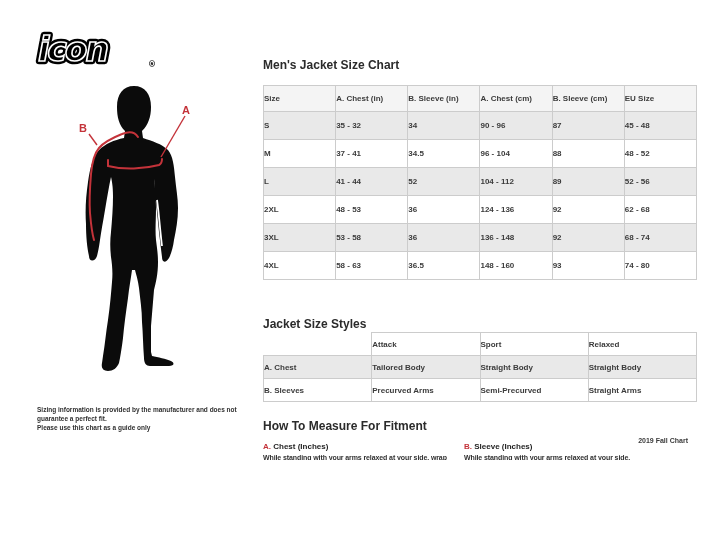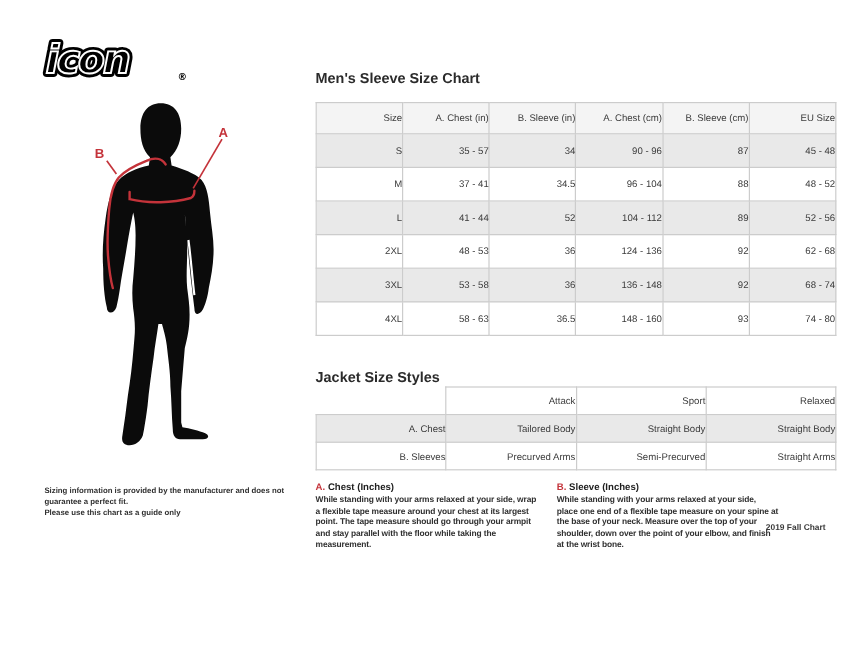--- a/index.html
+++ b/index.html
@@ -20,28 +20,28 @@
   
   .logo{position:absolute;left:32px;top:26px;width:150px;height:46px}
   
   .figure{position:absolute;left:58px;top:82px;width:192px;height:302px}
   
   .content{position:absolute;left:263px;top:58px;width:434px}
   .section-title{font-size:12px;font-weight:700;color:var(--ink);letter-spacing:0}
   table{border-collapse:collapse;width:100%;table-layout:fixed}
   th,td{
     border:1px solid var(--line);
-    font-size:8px;font-weight:400;color:var(--cell-ink);
-    text-align:right;vertical-align:middle;padding:0;
+    font-size:8px;font-weight:700;color:var(--cell-ink);
+    text-align:left;vertical-align:middle;padding:0;
   }
   .size-table{margin-top:13px}
   .size-table thead th{height:26px;background:var(--head-gray)}
   .size-table tbody td{height:28px}
   .size-table tbody tr:nth-child(odd) td{background:var(--row-gray)}
-  .styles-title{margin-top:27px}
+  .styles-title{margin-top:37px}
   .styles-table{margin-top:1px}
   .styles-table th,.styles-table td{height:23px}
   .styles-table thead th{background:#ffffff}
   .styles-table thead th.blank{border:none;background:#fff}
   .styles-table tbody tr:nth-child(odd) td{background:var(--row-gray)}
   
   .measure-title{margin-top:17px}
   .measure-cols{display:flex;gap:16px;margin-top:9px}
   .measure-col{width:185px}
   .measure-head{font-size:8px;font-weight:700;color:#1e1e1e}
@@ -98,37 +98,37 @@
     <path fill="none" stroke="#c4333a" stroke-width="2" stroke-linecap="round" d="M 80,55 C 77,50 71,49 64,52 C 54,56 46,60 41,66 C 36,72 34,81 33,92 C 32,104 31,118 32,131 C 33,143 34,151 36,158"></path>
     <path fill="none" stroke="#c4333a" stroke-width="2" stroke-linecap="round" d="M 50,78 L 50,84 C 66,88 86,87 101,83 C 103,82 104,80 104,77"></path>
     <path fill="none" stroke="#c4333a" stroke-width="1.4" d="M 127,34 L 103,75"></path>
     <path fill="none" stroke="#c4333a" stroke-width="1.4" d="M 31,52 L 39,63"></path>
     <text x="124" y="32" font-size="11" font-weight="bold" fill="#c4333a" font-family="'Liberation Sans',sans-serif">A</text>
     <text x="21" y="50" font-size="11" font-weight="bold" fill="#c4333a" font-family="'Liberation Sans',sans-serif">B</text>
   </svg>
 
   <div class="content">
 
-    <div class="section-title">Men's Sleeve Size Chart</div>
+    <div class="section-title">Men's Jacket Size Chart</div>
 
     <table class="size-table">
         <thead>
           <tr>
             <th>Size</th>
             <th>A. Chest (in)</th>
             <th>B. Sleeve (in)</th>
             <th>A. Chest (cm)</th>
             <th>B. Sleeve (cm)</th>
             <th>EU Size</th>
           </tr>
         </thead>
         <tbody>
           <tr>
             <td>S</td>
-            <td>35 - 57</td>
+            <td>35 - 32</td>
             <td>34</td>
             <td>90 - 96</td>
             <td>87</td>
             <td>45 - 48</td>
           </tr>
           <tr>
             <td>M</td>
             <td>37 - 41</td>
             <td>34.5</td>
             <td>96 - 104</td>
@@ -190,20 +190,21 @@
           </tr>
           <tr>
             <td>B. Sleeves</td>
             <td>Precurved Arms</td>
             <td>Semi-Precurved</td>
             <td>Straight Arms</td>
           </tr>
         </tbody>
       </table>
 
+    <div class="section-title measure-title">How To Measure For Fitment</div>
 
     <div class="measure-cols">
       <div class="measure-col">
         <div class="measure-head">
           <span class="prefix">A.</span>
           <span>Chest (Inches)</span>
         </div>
         <div class="measure-body">While standing with your arms relaxed at your side, wrap a flexible tape measure around your chest at its largest point. The tape measure should go through your armpit and stay parallel with the floor while taking the measurement.</div>
       </div>
       <div class="measure-col">

